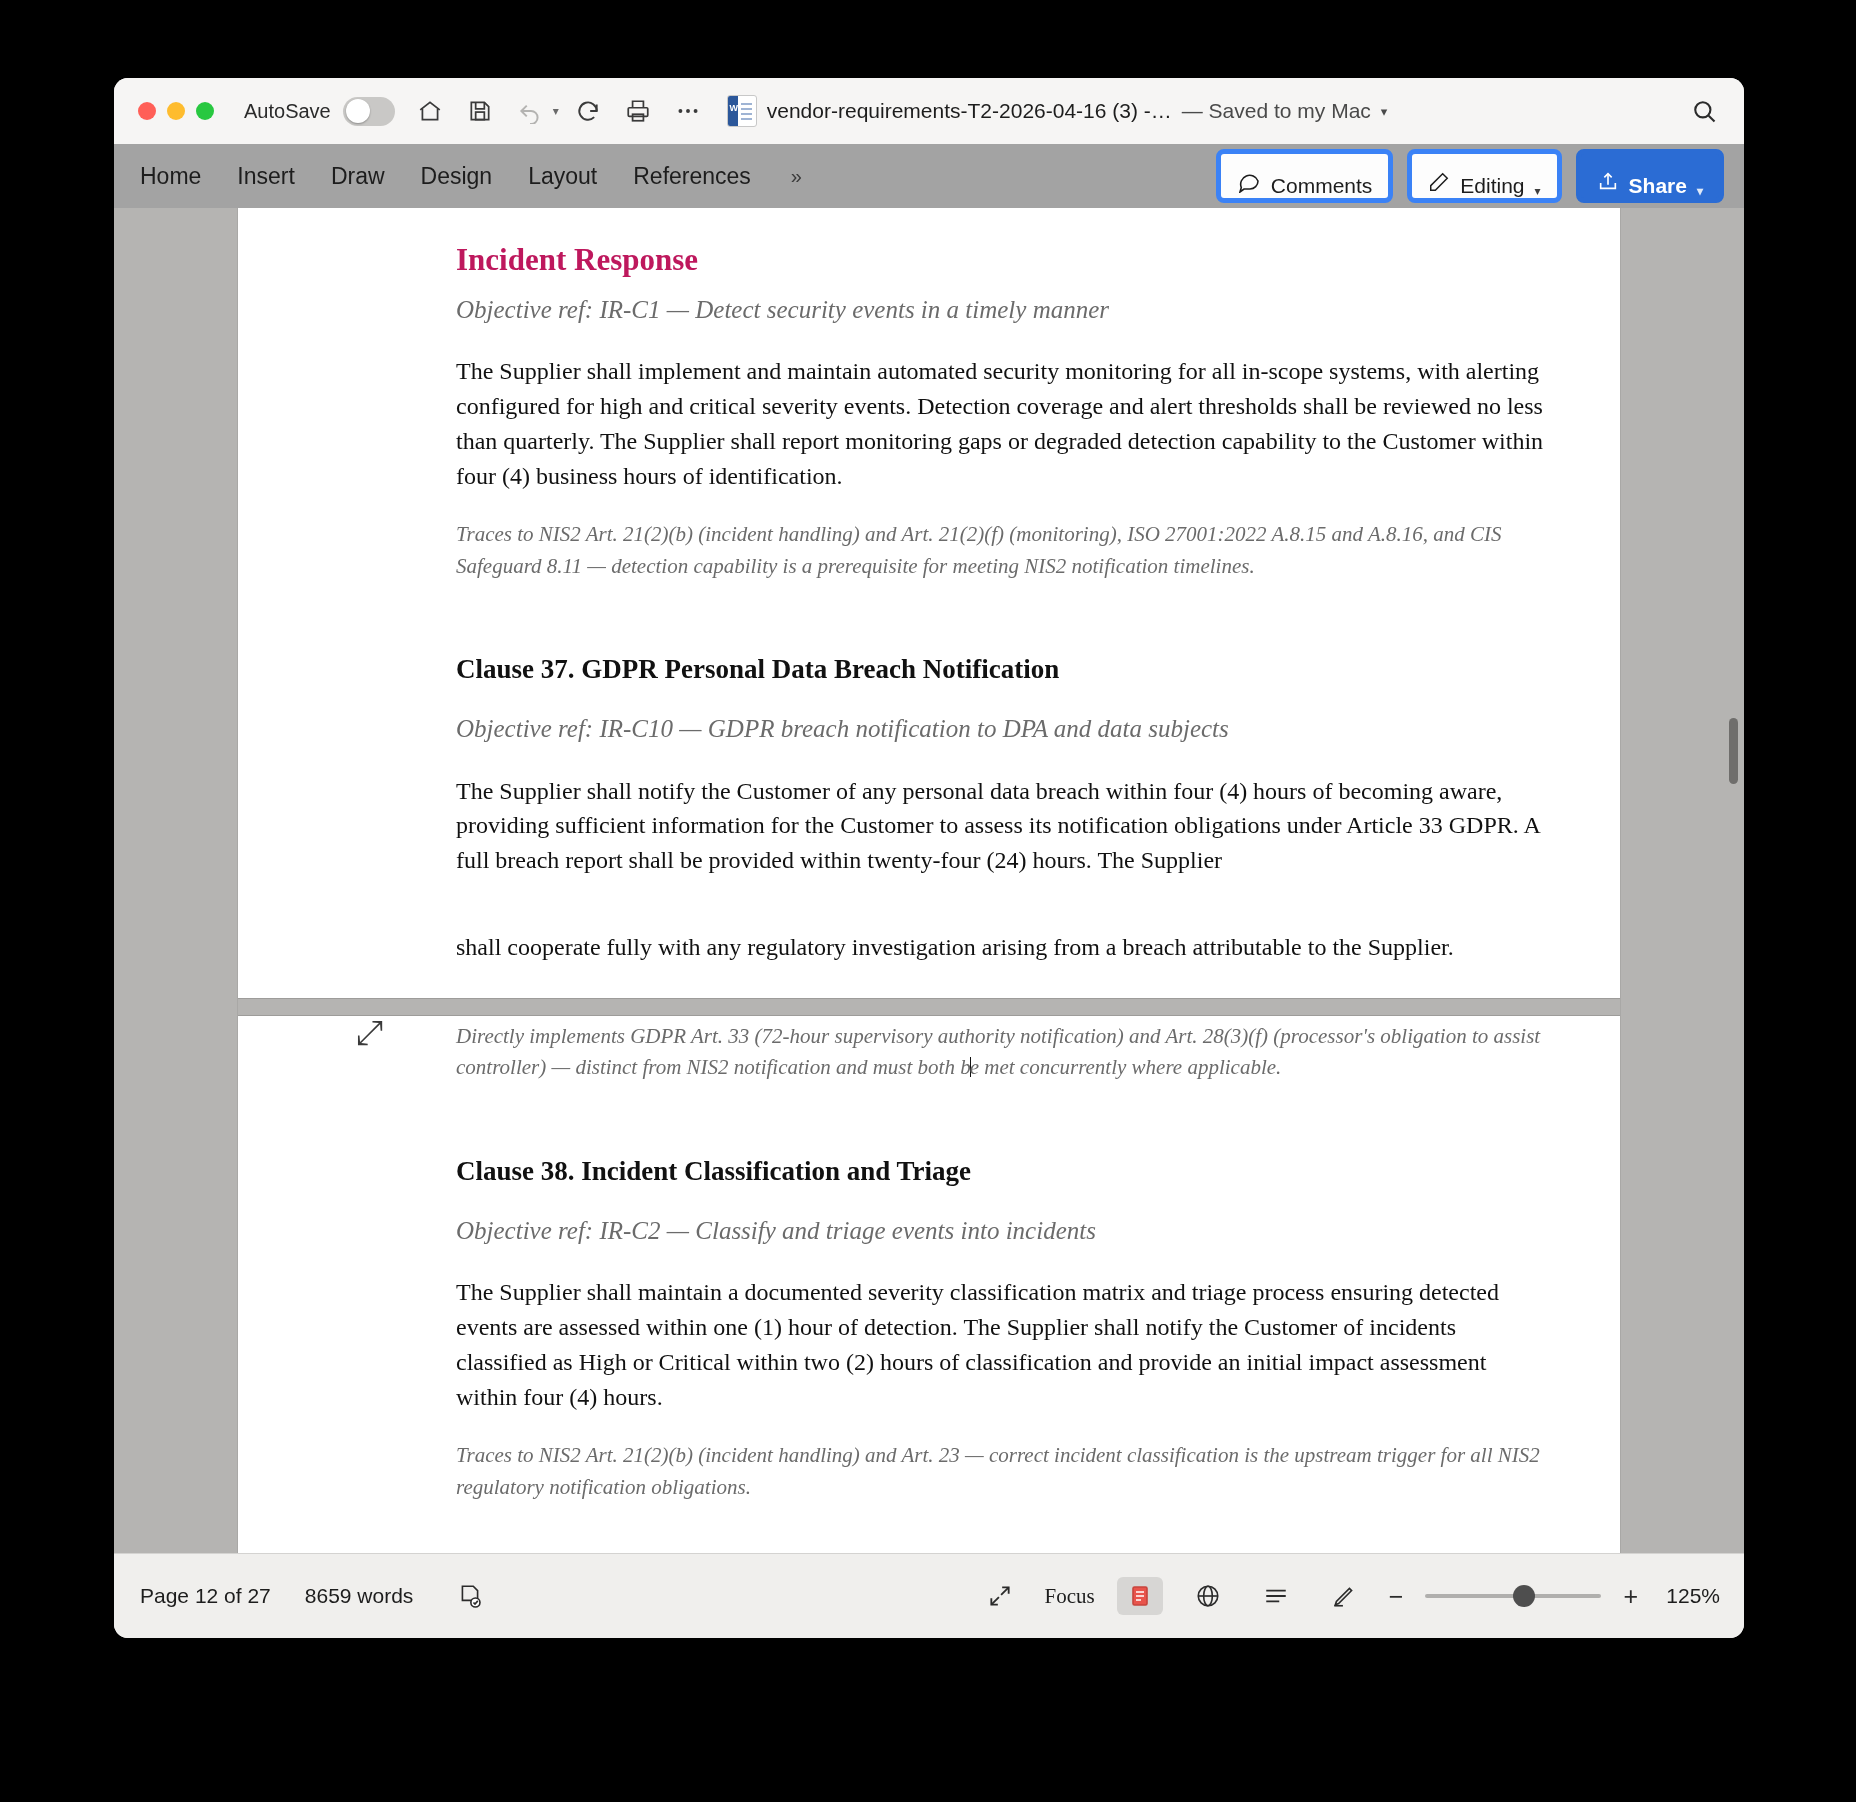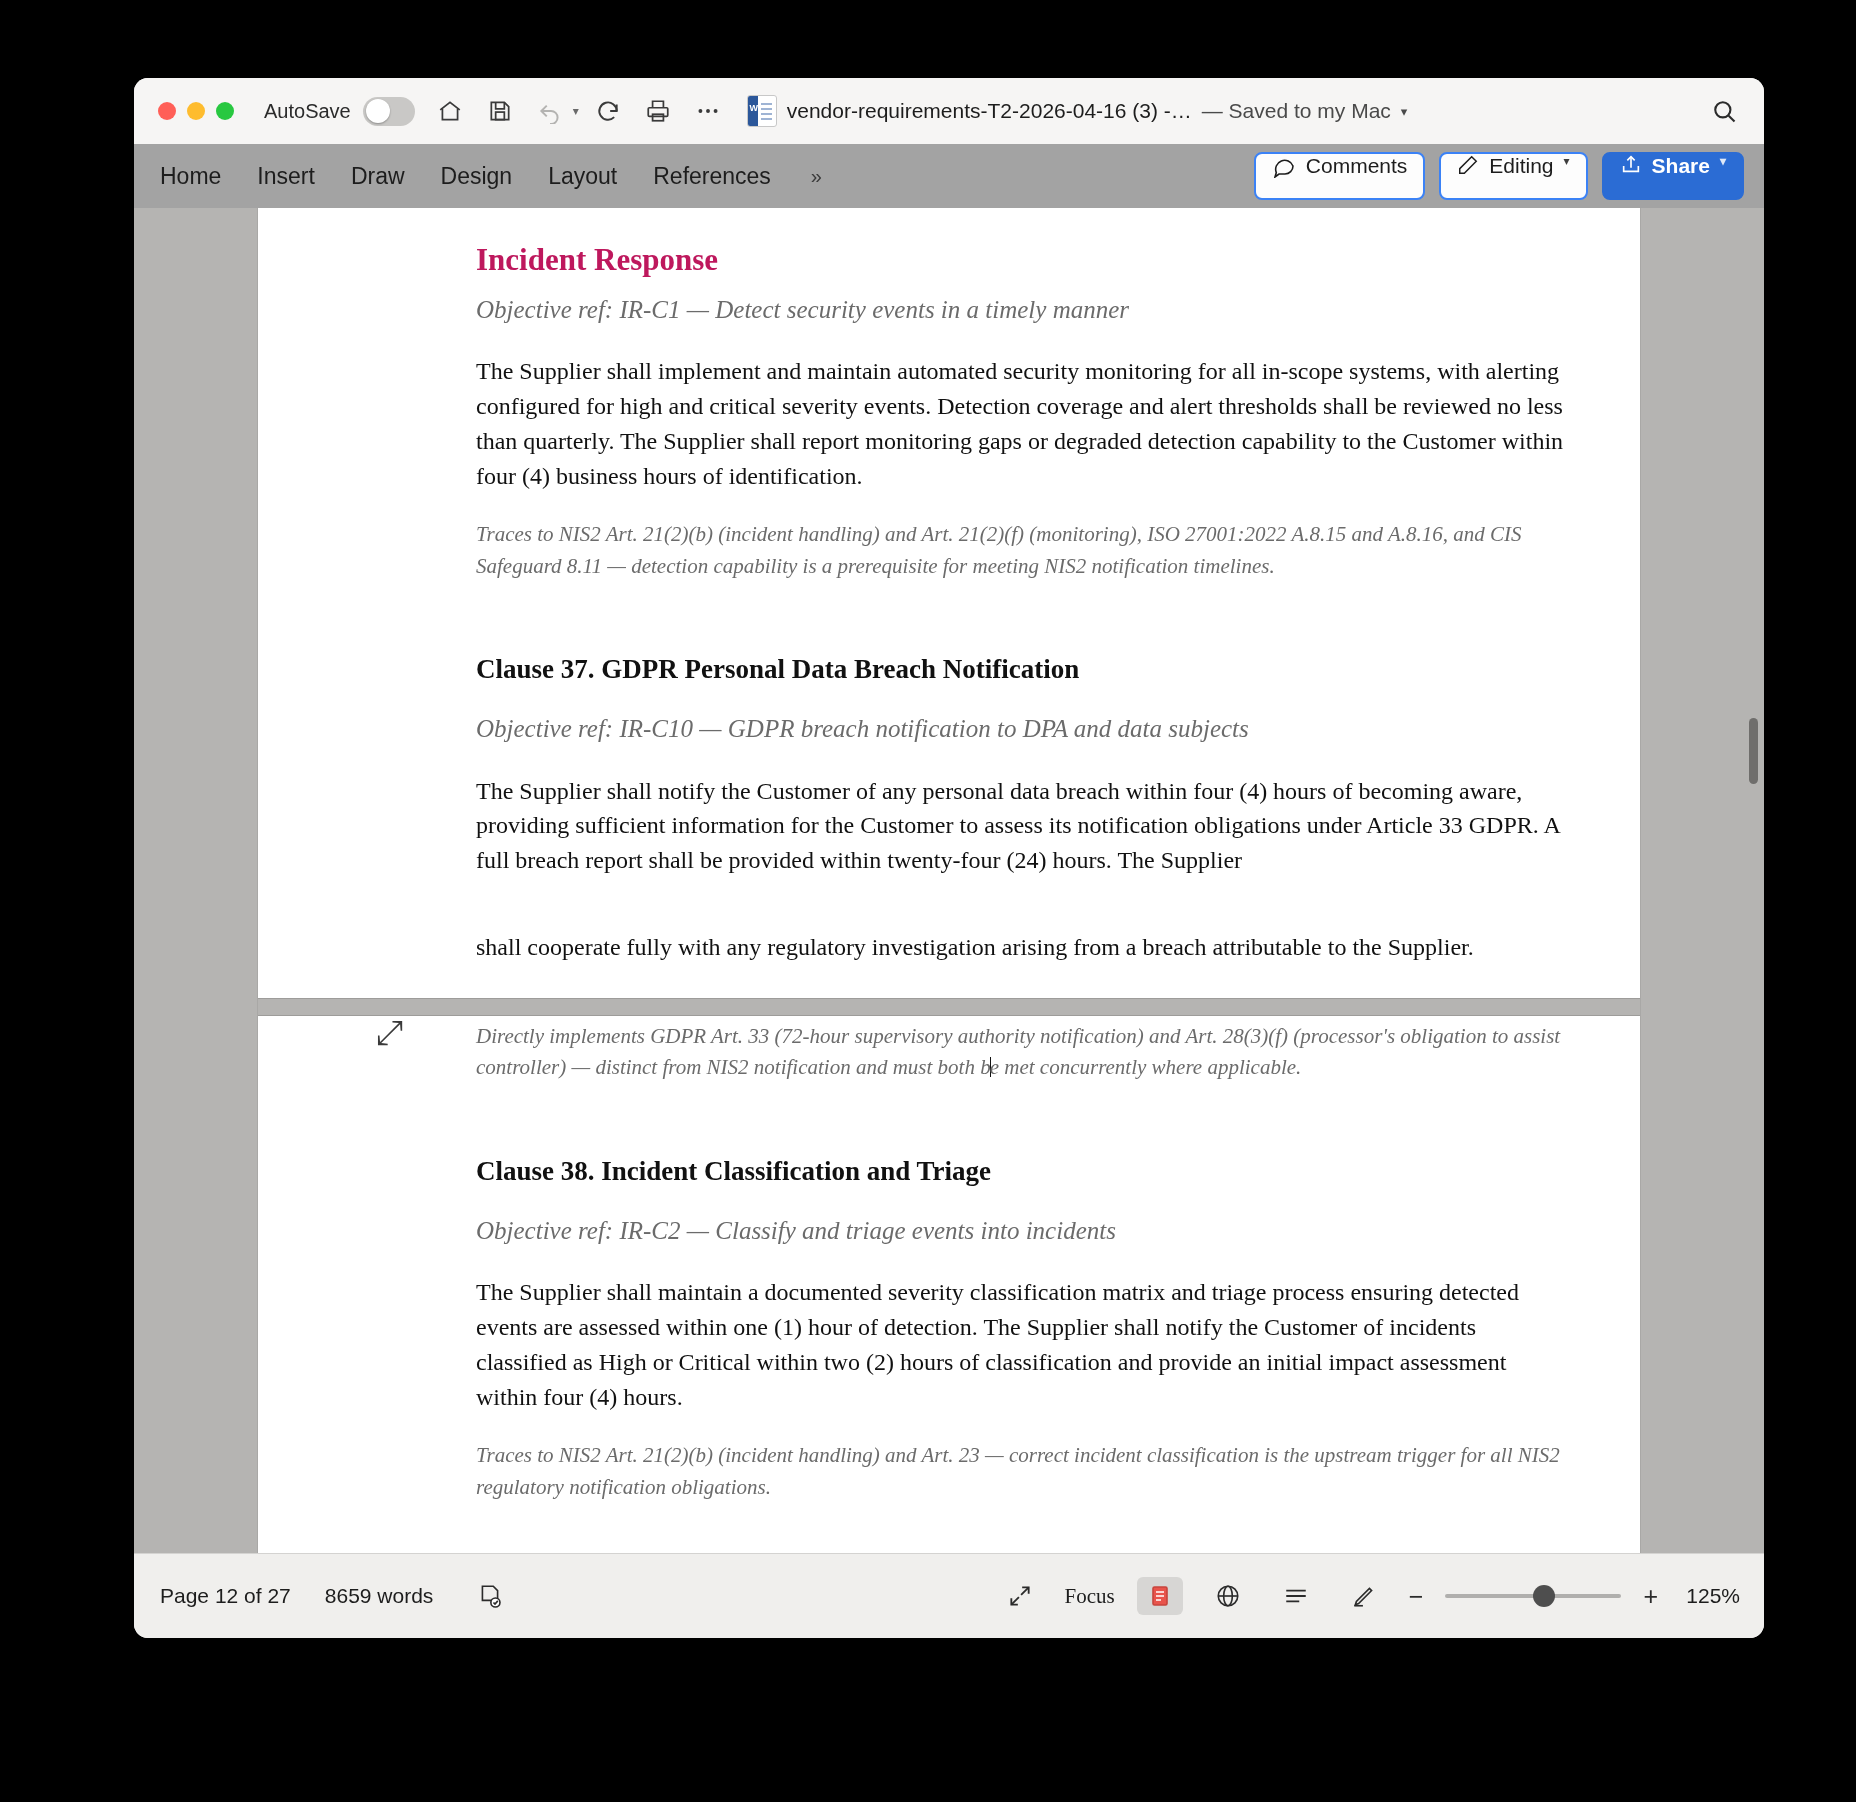--- a/index.html
+++ b/index.html
@@ -16,21 +16,20 @@
     left: 114px;
     top: 78px;
     width: 1630px;
     height: 1560px;
     background: #f6f5f4;
     border-radius: 14px;
     box-shadow: 0 8px 40px rgba(0,0,0,0.5);
     overflow: hidden;
     display: flex;
     flex-direction: column;
-    margin-left: 20px;
   }
   
   .titlebar {
     height: 66px;
     background: #f6f5f4;
     display: flex;
     align-items: center;
     padding: 0 18px;
     flex: none;
     position: relative;
@@ -168,25 +167,25 @@
     position: absolute;
     right: 20px;
     top: 50%;
     transform: translateY(-50%);
     display: flex;
     align-items: center;
     gap: 14px;
   }
   .pill {
     height: 44px;
-    border: 2px solid #3b82f6;
+    border: 5px solid #3b82f6;
     border-radius: 8px;
     background: #fdfdfd;
     display: flex;
-    align-items: flex-start;
+    align-items: flex-end;
     gap: 10px;
     padding: 0 16px;
     font-size: 21px;
     color: #1d1d1d;
     white-space: nowrap;
   }
   .pill.share {
     background: #2b6cd4;
     border-color: #2b6cd4;
     color: #fff;

